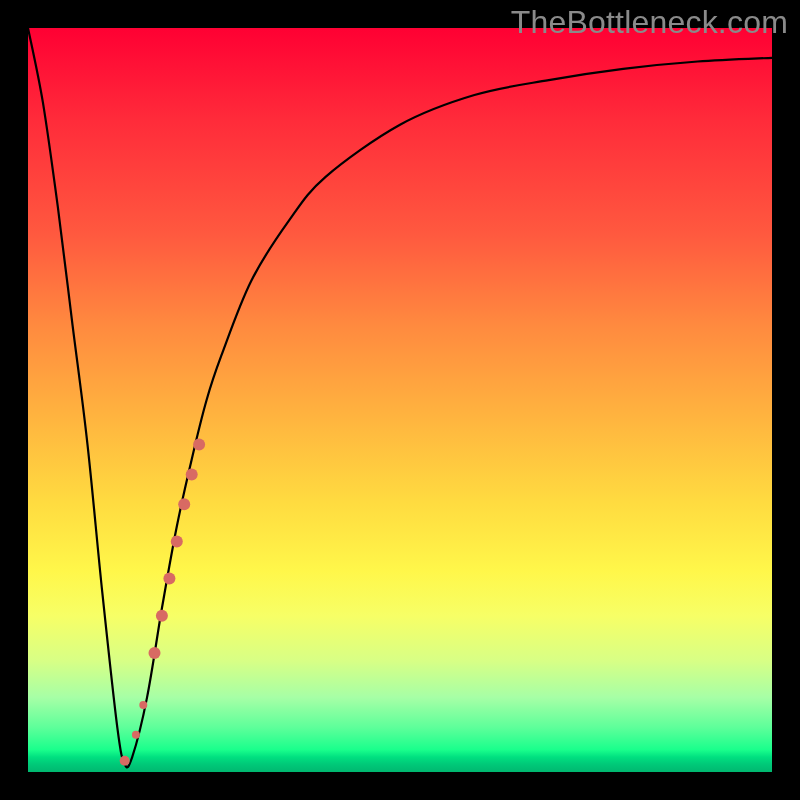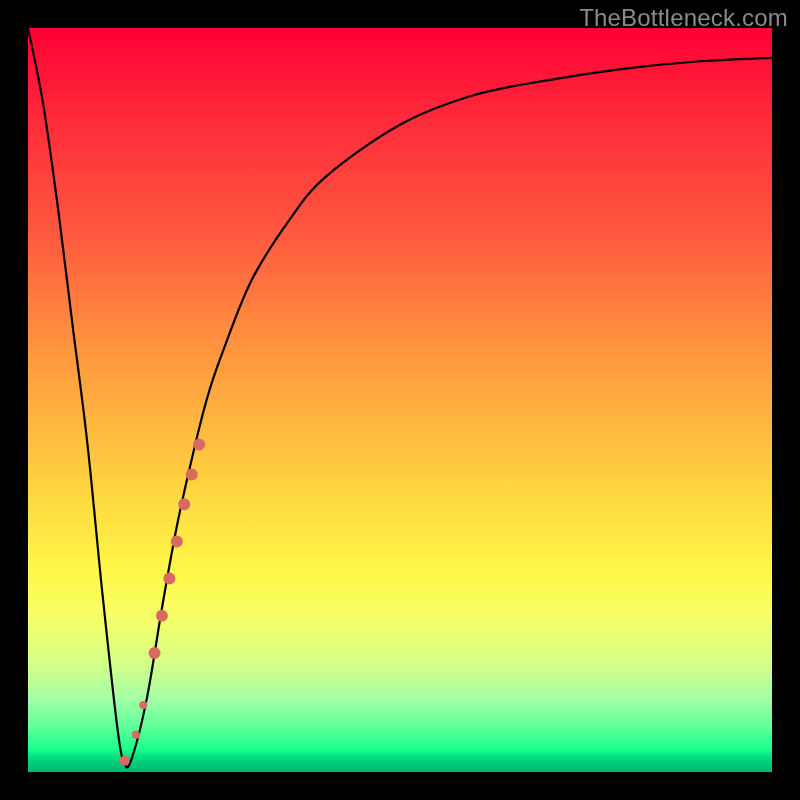--- a/index.html
+++ b/index.html
@@ -46,21 +46,21 @@
       #1aff8c 97%,
       #00e080 98%,
       #00c878 99%,
       #00b870 100%
     );
   }
   .watermark {
     position: absolute;
     top: 4px;
     right: 12px;
-    font-size: 24px;
+    font-size: 32px;
     font-weight: 400;
     color: #8a8a8a;
     letter-spacing: 0.2px;
   }
   svg.curve {
     position: absolute;
     inset: 0;
   }
 </style>
 </head>

